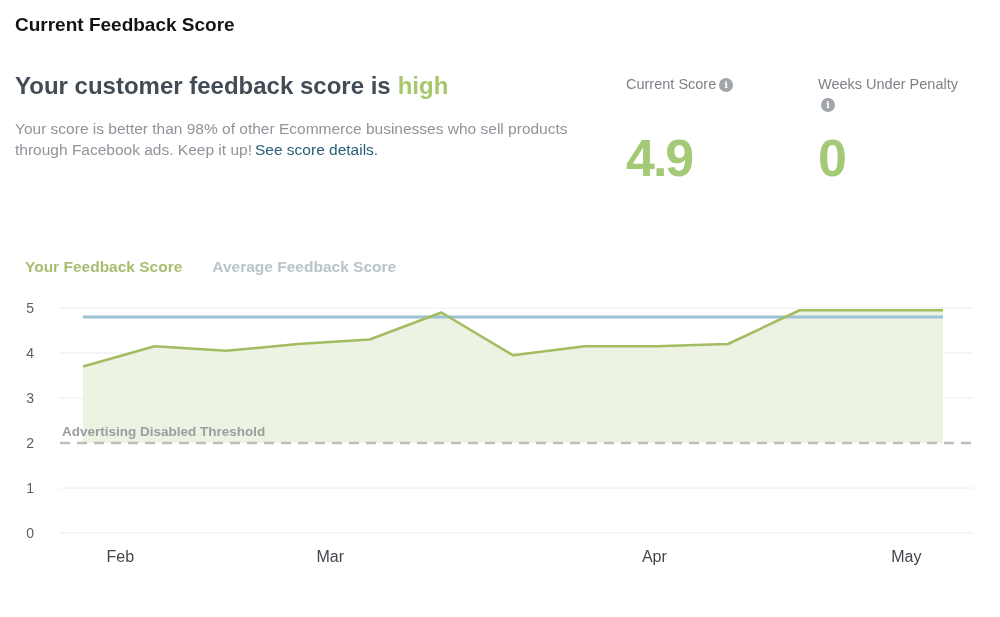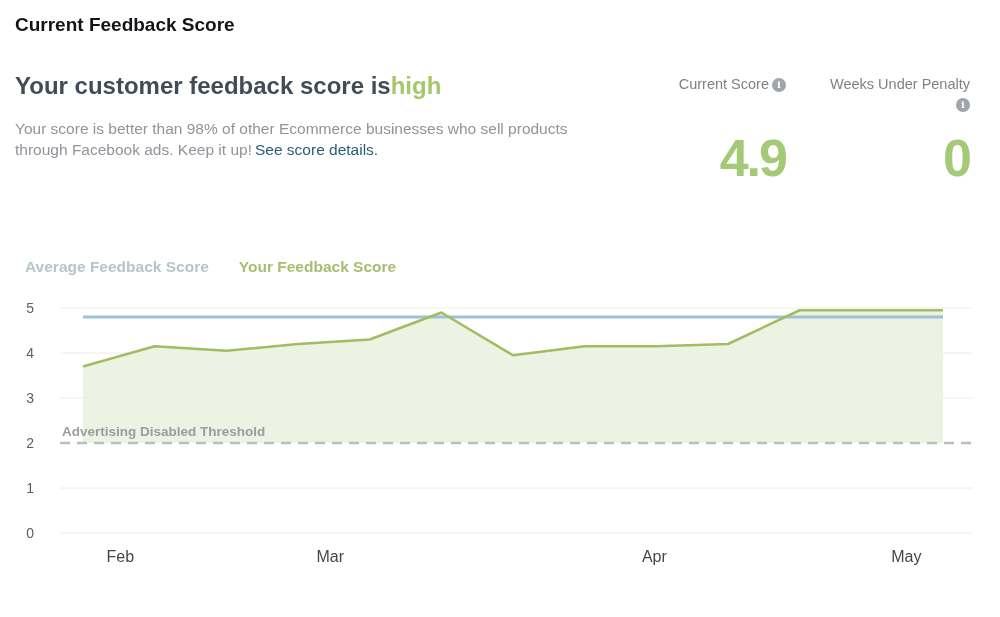--- a/index.html
+++ b/index.html
@@ -1,23 +1,23 @@
 <!DOCTYPE html>
 <html><head>
 <meta charset="utf-8">
 <style>
   html,body{margin:0;padding:0;background:#fff;}
   body{width:1000px;height:617px;position:relative;font-family:"Liberation Sans",sans-serif;-webkit-font-smoothing:antialiased;}
   .page-title{position:absolute;left:15px;top:14px;font-size:19px;font-weight:bold;color:#121418;margin:0;}
   .summary-heading{position:absolute;left:15px;top:72px;font-size:24px;font-weight:bold;color:#414c56;margin:0;}
-  .summary-heading .status{}
+  .summary-heading .status{margin-left:7px;}
   .summary-desc{position:absolute;left:15px;top:118px;width:575px;font-size:15.5px;line-height:21px;color:#8f949a;margin:0;}
   .summary-desc a{text-decoration:none;margin-left:3px;}
   .stats{position:absolute;left:626px;top:74px;display:flex;gap:32px;}
-  .stat{text-align:right;}
+  .stat{text-align:left;}
   .stat-1{width:160px;}
   .stat-2{width:152px;}
   .stat-label{font-size:14.5px;color:#7d8287;line-height:20px;height:48px;}
   .info-icon{display:inline-flex;align-items:center;justify-content:center;width:14px;height:14px;border-radius:50%;background:#a0a5aa;color:#fff;font-size:10px;font-weight:bold;font-family:"DejaVu Serif",serif;vertical-align:middle;margin-left:3px;}
   .stat-value{font-size:52px;font-weight:bold;line-height:1;margin-top:10px;letter-spacing:-2px;}
   .legend{position:absolute;left:25px;top:258px;display:flex;gap:30px;font-size:15.5px;font-weight:bold;}
   .legend span{cursor:pointer;}
   .chart-wrap{position:absolute;left:20px;top:290px;width:953px;height:310px;}
   svg text{font-family:"Liberation Sans",sans-serif;}
   .ytick{font-size:14px;fill:#5b5f63;}
@@ -38,22 +38,22 @@
     <div class="stat-label"><span>Current Score</span><span class="info-icon">i</span></div>
     <div class="stat-value" style="color: rgb(164, 202, 119);">4.9</div>
   </div>
   <div class="stat stat-2">
     <div class="stat-label"><span>Weeks Under Penalty</span><span class="info-icon">i</span></div>
     <div class="stat-value" style="color: rgb(164, 202, 119);">0</div>
   </div>
 </div>
 
 <div class="legend">
+  <span style="color: rgb(169, 189, 114);">Your Feedback Score</span>
   <span style="color: rgb(183, 196, 202);">Average Feedback Score</span>
-  <span style="color: rgb(169, 189, 114);">Your Feedback Score</span>
 </div>
 
 <div class="chart-wrap">
   <svg width="953" height="310" viewBox="0 0 953 310">
       <line x1="40" x2="953" y1="243" y2="243" stroke="#ececec" stroke-width="1"></line>
       <line x1="40" x2="953" y1="198" y2="198" stroke="#ececec" stroke-width="1"></line>
       <line x1="40" x2="953" y1="108" y2="108" stroke="#ececec" stroke-width="1"></line>
       <line x1="40" x2="953" y1="63" y2="63" stroke="#ececec" stroke-width="1"></line>
       <line x1="40" x2="953" y1="18" y2="18" stroke="#ececec" stroke-width="1"></line>
       <polygon points="63,76.5 134.66666666666669,56.24999999999997 206.33333333333334,60.75 278,54 349.6666666666667,49.5 421.3333333333333,22.49999999999997 493,65.25 564.6666666666667,56.24999999999997 636.3333333333334,56.24999999999997 708,54 779.6666666666666,20.25 851.3333333333334,20.25 923,20.25 923,153 63,153" fill="#edf3e3"></polygon>

